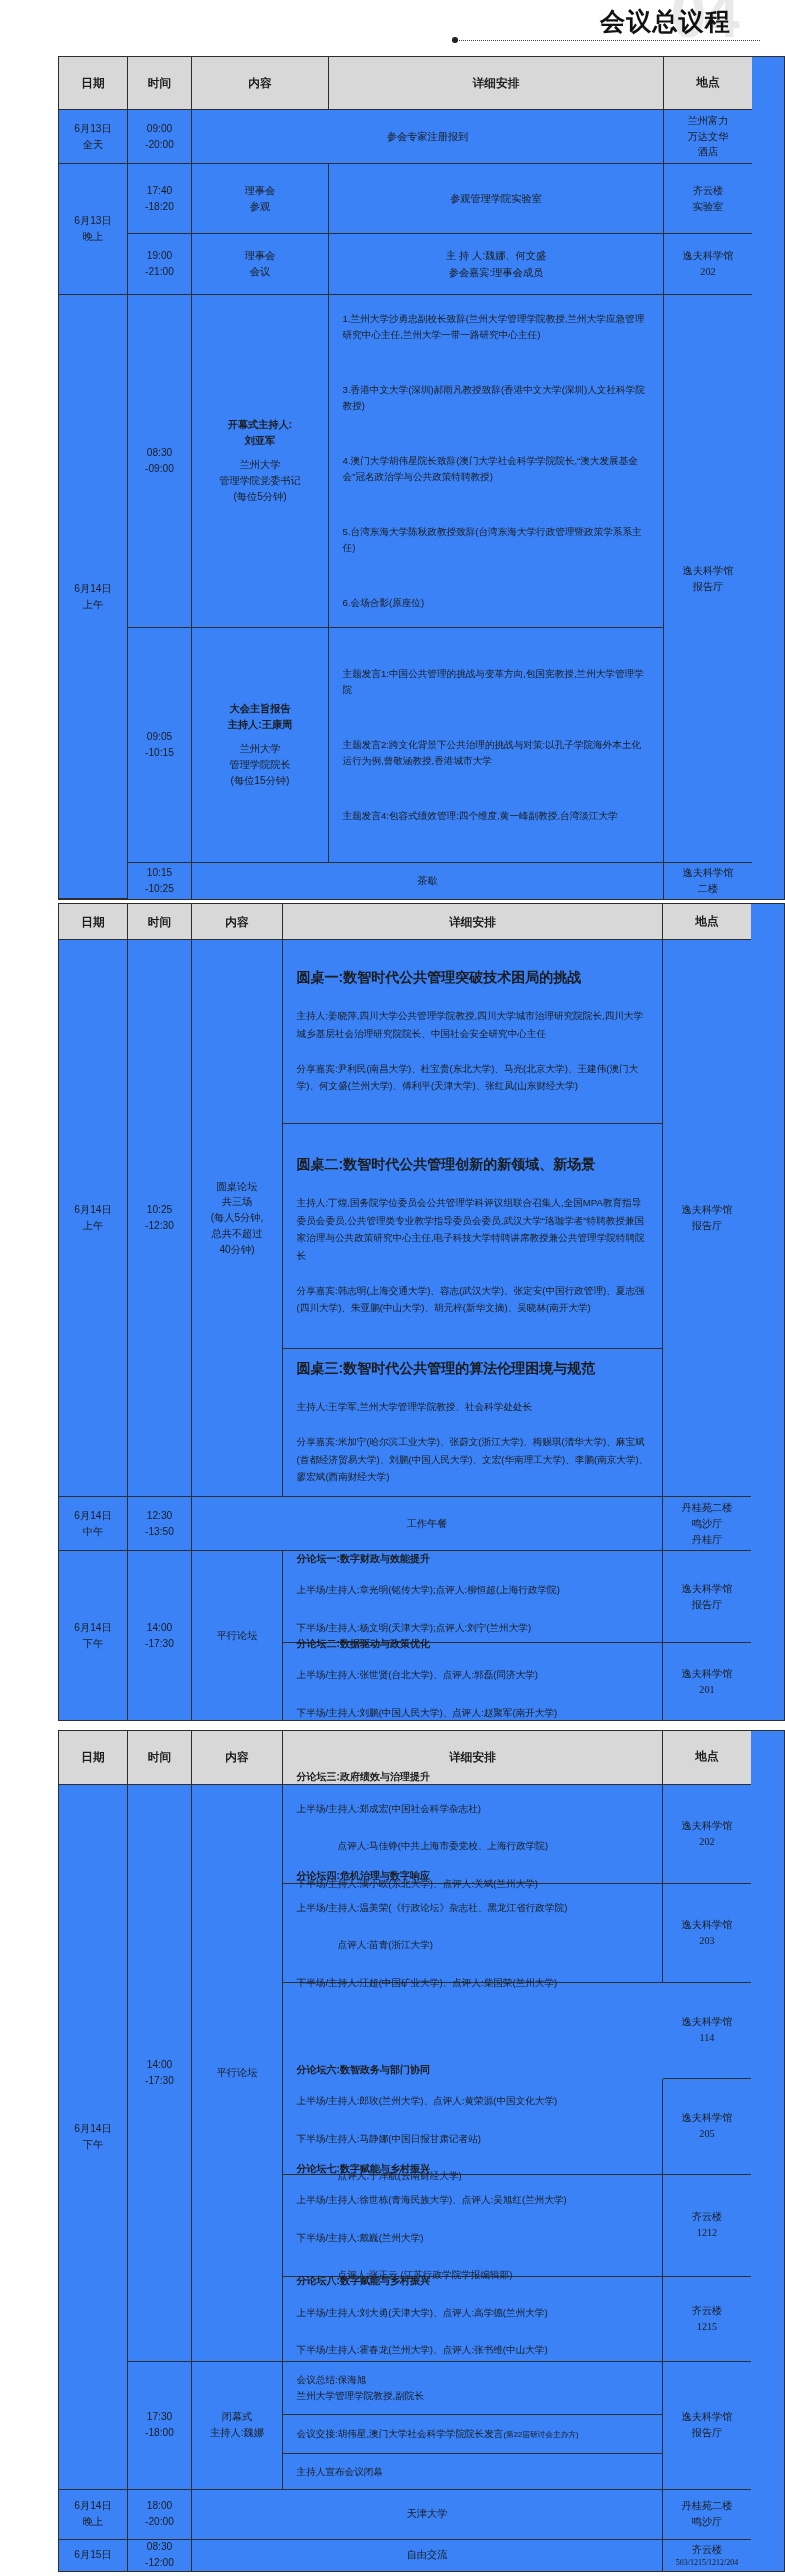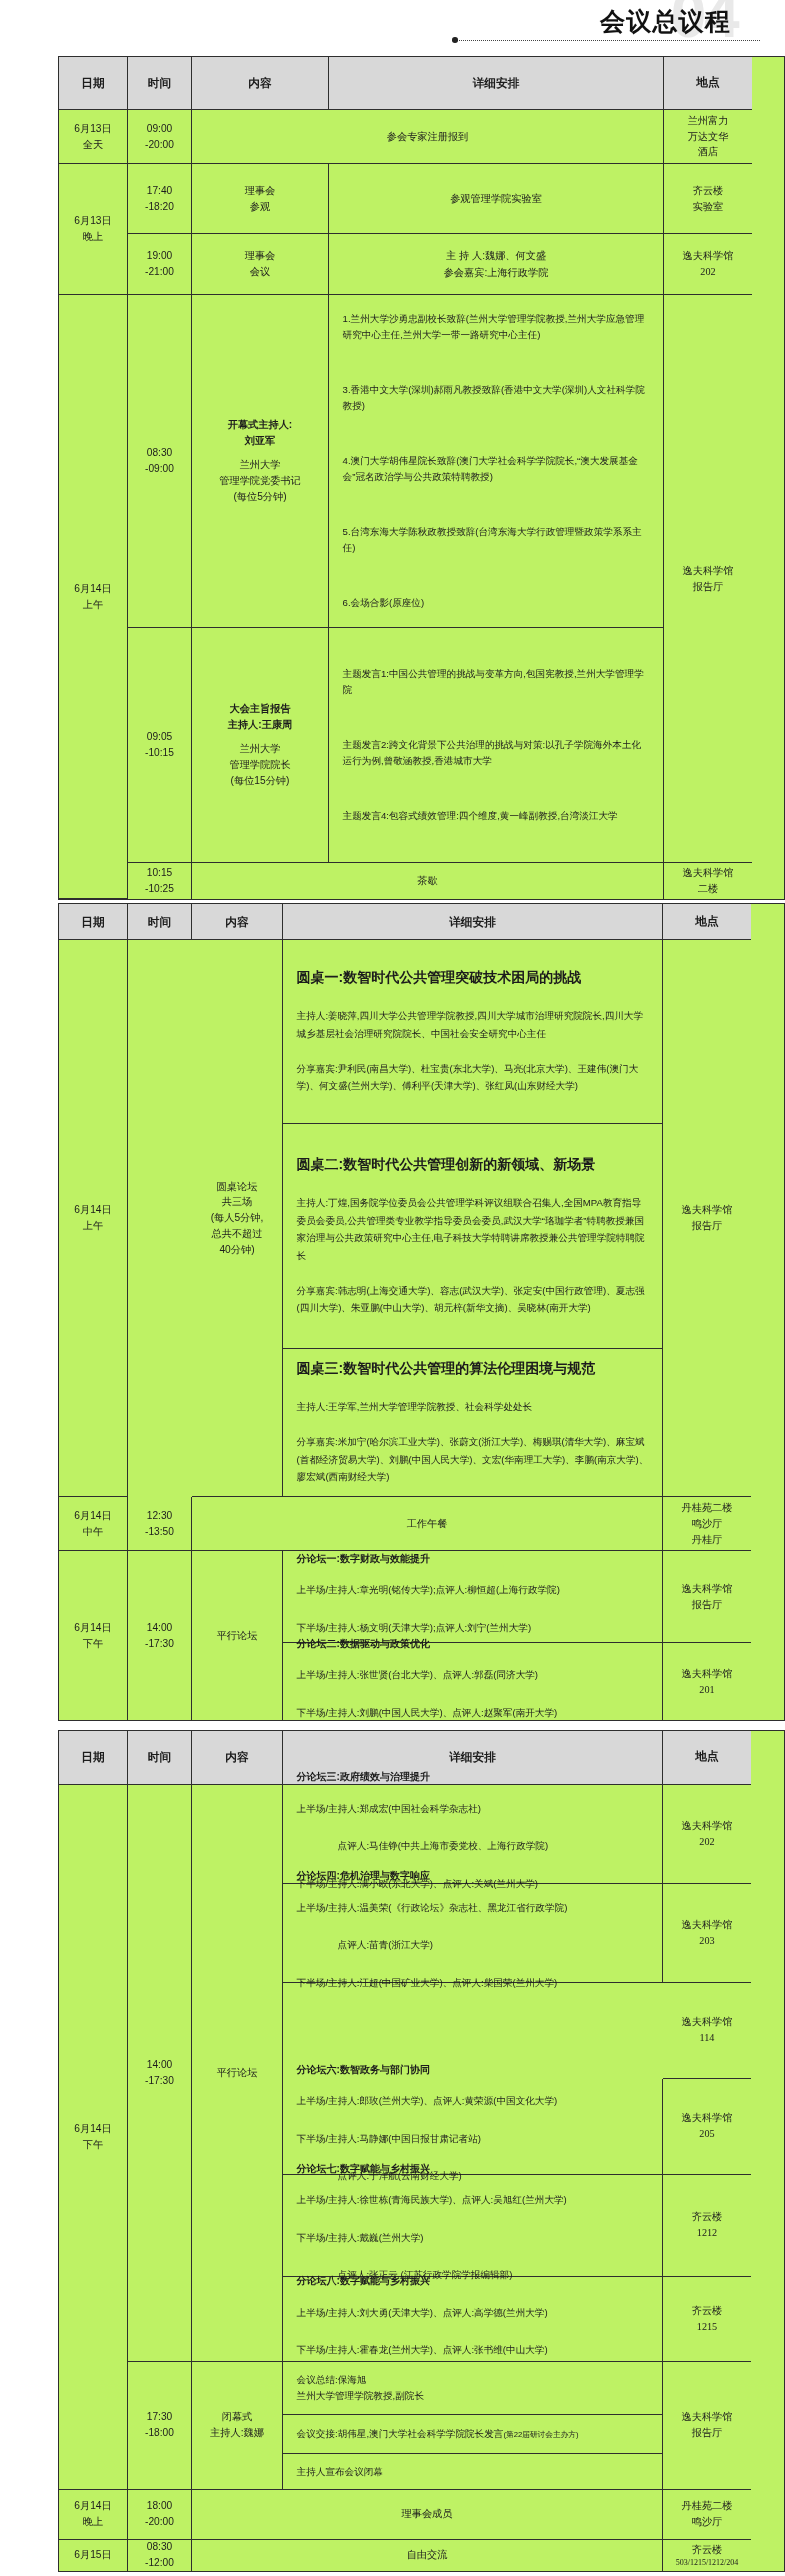--- a/index.html
+++ b/index.html
@@ -12,21 +12,21 @@
   .watermark{position:absolute;top:-17.3px;right:48px;font-size:64px;font-weight:bold;
     color:#e9e9e9;letter-spacing:-2.5px;z-index:0;line-height:1;}
   .pagetitle{position:absolute;top:5px;right:54px;font-size:25px;font-weight:bold;
     color:#111;z-index:1;letter-spacing:1.2px;}
   .title-underline{position:absolute;top:36px;right:25px;width:304px;height:5px;
     border-bottom:1.9px dotted #444;z-index:1;}
   .title-underline .dot{position:absolute;left:-3.7px;top:1.2px;width:5.6px;height:5.6px;
     border-radius:50%;background:#222;}
 
   
-  .tbl{display:grid;border:1.2px solid #2e2e2e;margin-left:58px;background:#bef264;}
+  .tbl{display:grid;border:1.2px solid #2e2e2e;margin-left:58px;background:#3b82f6;}
   .t1{grid-template-columns:69px 64px 137px 335px 88px;
       grid-template-rows:53px 54px 70px 61px 333px 235px 36px;margin-top:0px;}
   .t2{grid-template-columns:69px 64px 91px 380px 88px;
       grid-template-rows:36px 184px 225px 148px 54px 92px 77px;margin-top:3.1px;}
   .t3{grid-template-columns:69px 64px 91px 380px 88px;
       grid-template-rows:54px 99px 99px 96px 96px 102px 85px 53px 39px 36px 50px 31px;
       margin-top:8.7px;}
 
   .c{border-right:0.6px solid #2e2e2e;border-bottom:0.6px solid #2e2e2e;
      display:flex;flex-direction:column;align-items:center;justify-content:center;
@@ -86,21 +86,21 @@
 参观</div>
   <div class="c" style="grid-area:3/4">参观管理学院实验室</div>
   <div class="c noR" style="grid-area:3/5">齐云楼
 实验室</div>
 
   <div class="c" style="grid-area:4/2">19:00
 -21:00</div>
   <div class="c" style="grid-area:4/3">理事会
 会议</div>
   <div class="c two-line" style="grid-area:4/4">主 持 人:魏娜、何文盛
-参会嘉宾:上海行政学院</div>
+参会嘉宾:理事会成员</div>
   <div class="c noR" style="grid-area:4/5">逸夫科学馆
 202</div>
 
   <div class="c" style="grid-area:5/1/8/2">6月14日
 上午</div>
   <div class="c" style="grid-area:5/2">08:30
 -09:00</div>
   <div class="c" style="grid-area:5/3">
     <span class="content-bold">开幕式主持人:
 刘亚军</span>
@@ -142,20 +142,22 @@
 
 <div class="tbl t2">
   <div class="c hd" style="grid-area:1/1">日期</div>
   <div class="c hd" style="grid-area:1/2">时间</div>
   <div class="c hd" style="grid-area:1/3">内容</div>
   <div class="c hd" style="grid-area:1/4">详细安排</div>
   <div class="c hd noR" style="grid-area:1/5">地点</div>
 
   <div class="c" style="grid-area:2/1/5/2">6月14日
 上午</div>
+  <div class="c" style="grid-area:2/2/5/3">10:25
+-12:30</div>
   <div class="c" style="grid-area:2/3/5/4">圆桌论坛
 共三场
 (每人5分钟,
 总共不超过
 40分钟)</div>
   <div class="c noR" style="grid-area:2/5/5/6">逸夫科学馆
 报告厅</div>
 
   <div class="c d rt-block" style="grid-area:2/4">
     <div class="title">圆桌一:数智时代公共管理突破技术困局的挑战</div>
@@ -280,21 +282,21 @@
       <span><span>会议交接:胡伟星,澳门大学社会科学学院院长发言</span><span class="small">(第22届研讨会主办方)</span></span>
     </div>
   <div class="c d" style="grid-area:10/4">
       <span>主持人宣布会议闭幕</span>
     </div>
 
   <div class="c" style="grid-area:11/1">6月14日
 晚上</div>
   <div class="c" style="grid-area:11/2">18:00
 -20:00</div>
-  <div class="c" style="grid-area:11/3/12/5">理事会成员</div>
+  <div class="c" style="grid-area:11/3/12/5">天津大学</div>
   <div class="c noR" style="grid-area:11/5">丹桂苑二楼
 鸣沙厅</div>
 
   <div class="c noB" style="grid-area:12/1">6月15日</div>
   <div class="c noB" style="grid-area:12/2">08:30
 -12:00</div>
   <div class="c noB" style="grid-area:12/3/13/5">自由交流</div>
   <div class="c noR noB" style="grid-area:12/5;padding:1.2px">
     <span>齐云楼</span>
     <span class="loc-small">503/1215/1212/204</span>

